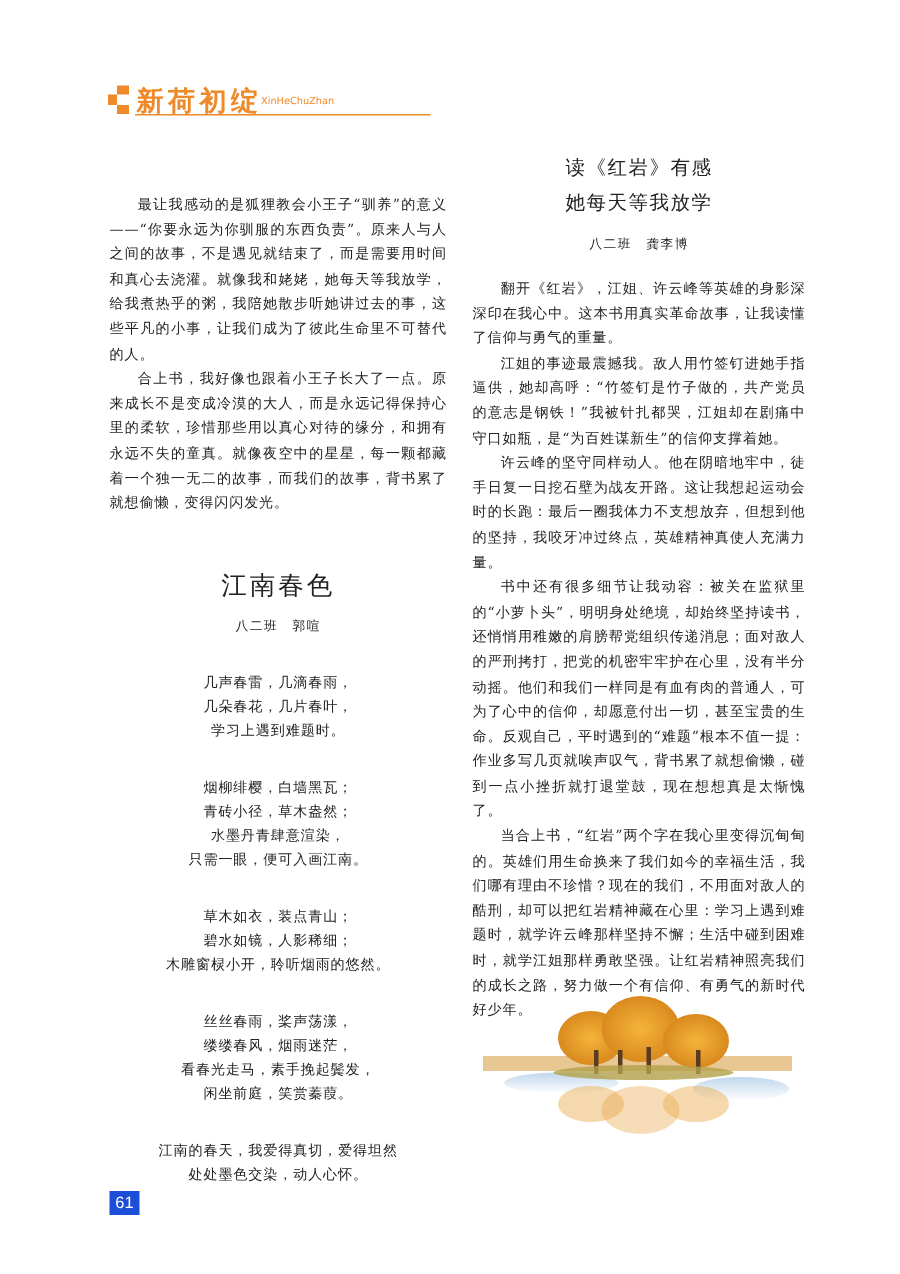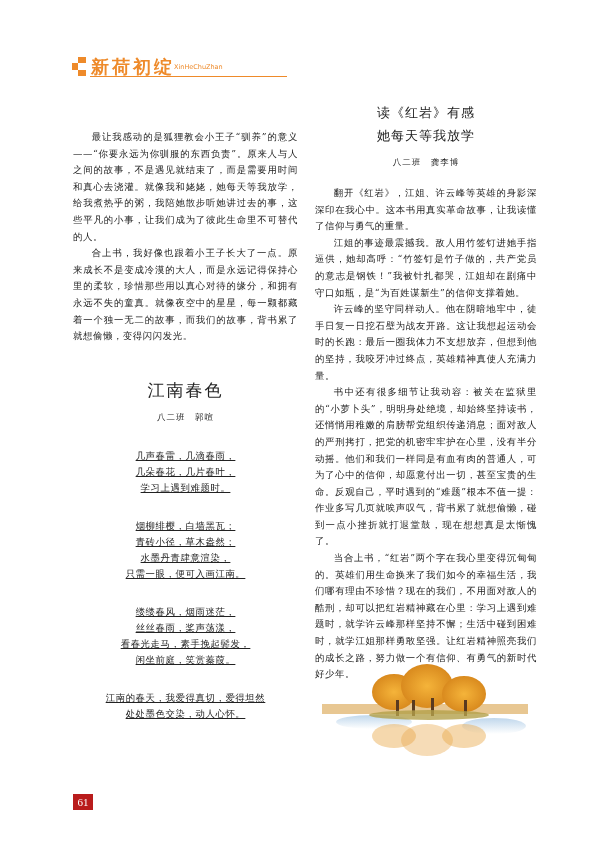--- a/index.html
+++ b/index.html
@@ -18,28 +18,28 @@
 
     .col-left { position: absolute; left: 73px; top: 97px; width: 225px; margin-top: 32px; }
     .col-right { position: absolute; left: 315px; top: 101px; width: 222px; }
 
     .para { font-size: 9.4px; line-height: 16.6px; text-indent: 2em; text-align: justify; letter-spacing: 0.6px; }
 
     .poem-title { text-align: center; font-size: 17px; margin-top: 34px; letter-spacing: 2px; }
     .poem-author { text-align: center; font-size: 8.5px; margin-top: 10px; letter-spacing: 1px; }
     .stanza { text-align: center; margin-top: 22px; }
     .stanza:first-of-type { margin-top: 24px; }
-    .line { font-size: 9.4px; line-height: 16px; letter-spacing: 0.6px; text-decoration: underline; }
+    .line { font-size: 9.4px; line-height: 16px; letter-spacing: 0.6px; }
 
     .art-title { text-align: center; font-size: 13px; line-height: 23px; letter-spacing: 1px; }
     .art-author { text-align: center; font-size: 8.5px; margin-top: 10px; margin-bottom: 16px; letter-spacing: 1px; }
 
     .illustration { position: absolute; left: 314px; top: 664px; width: 222px; height: 100px; }
 
-    .page-num { position: absolute; left: 73px; top: 794px; width: 20px; height: 16px; background: #b91c1c; color: #fff; font-family: Liberation Serif, serif; font-size: 11px; text-align: center; line-height: 16px; }
+    .page-num { position: absolute; left: 73px; top: 794px; width: 20px; height: 16px; background: #1d4ed8; color: #fff; font-family: Liberation Sans, sans-serif; font-size: 11px; text-align: center; line-height: 16px; }
   </style>
 </head>
 <body>
 
 <div class="header">
   <div class="logo-mark">
     <span class="a"></span>
       <span class="b"></span>
       <span class="c"></span>
   </div>
@@ -61,22 +61,27 @@
       <div class="line">几朵春花，几片春叶，</div>
       <div class="line">学习上遇到难题时。</div>
     </div>
     <div class="stanza">
       <div class="line">烟柳绯樱，白墙黑瓦；</div>
       <div class="line">青砖小径，草木盎然；</div>
       <div class="line">水墨丹青肆意渲染，</div>
       <div class="line">只需一眼，便可入画江南。</div>
     </div>
     <div class="stanza">
+      <div class="line">草木如衣，装点青山；</div>
+      <div class="line">碧水如镜，人影稀细；</div>
+      <div class="line">木雕窗棂小开，聆听烟雨的悠然。</div>
+    </div>
+    <div class="stanza">
+      <div class="line">丝丝春雨，桨声荡漾，</div>
       <div class="line">缕缕春风，烟雨迷茫，</div>
-      <div class="line">丝丝春雨，桨声荡漾，</div>
       <div class="line">看春光走马，素手挽起鬓发，</div>
       <div class="line">闲坐前庭，笑赏蓁葭。</div>
     </div>
     <div class="stanza">
       <div class="line">江南的春天，我爱得真切，爱得坦然</div>
       <div class="line">处处墨色交染，动人心怀。</div>
     </div>
   </div>
 </div>
 

